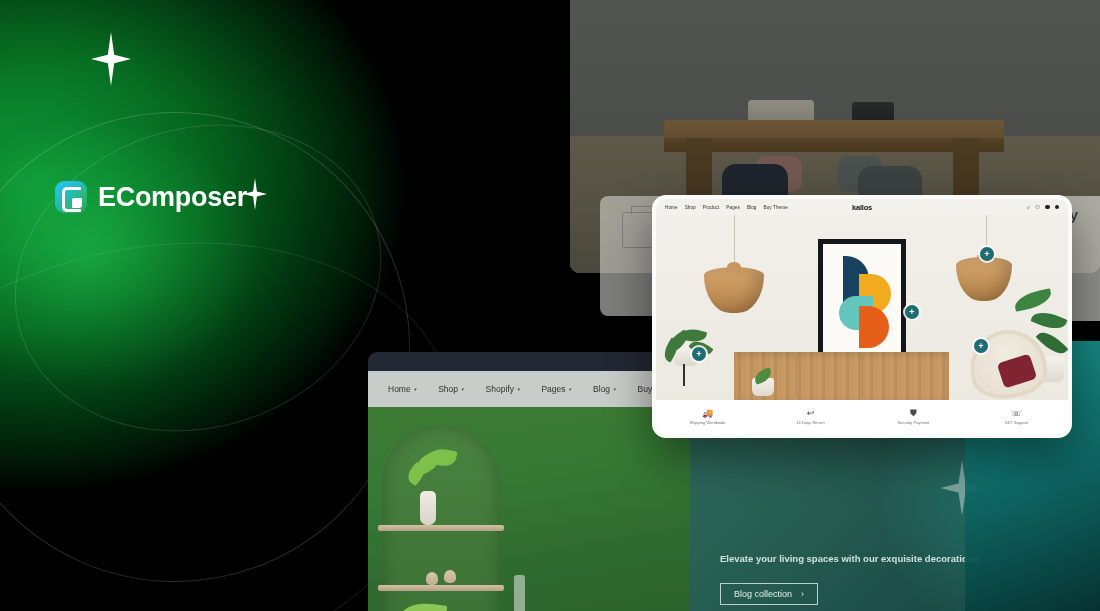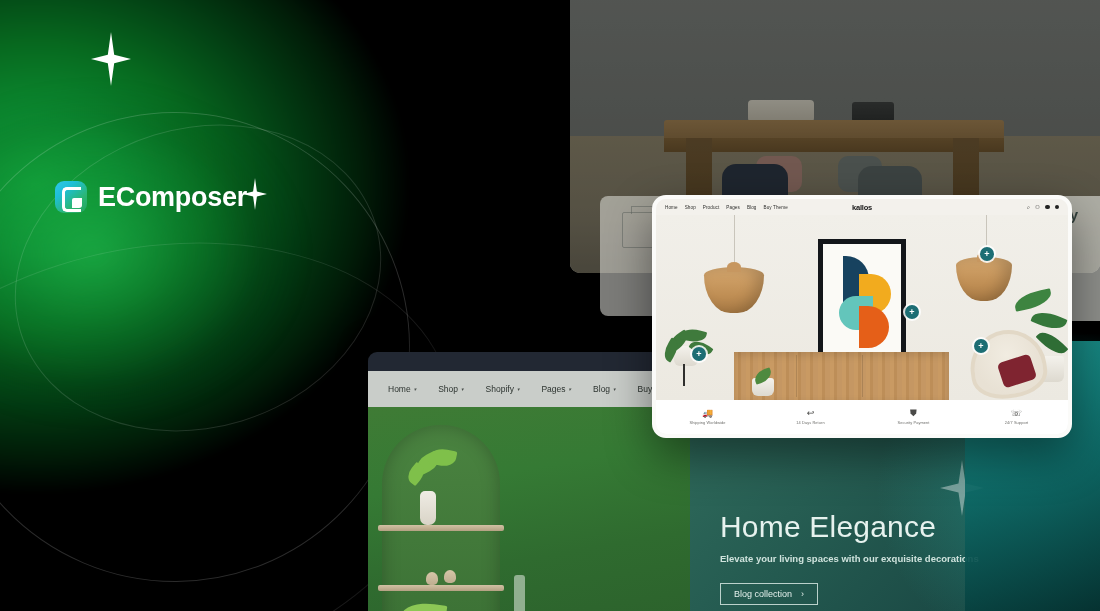--- a/index.html
+++ b/index.html
@@ -335,21 +335,20 @@
         <span style="left:4px;  top:22px; width:46px; height:24px; transform:rotate(-18deg);"></span>
         <span style="left:28px; top:10px; width:44px; height:22px; transform:rotate(8deg);"></span>
 
       </div>
       <div class="tealpanel"></div>
     </div>
   </div>
 
   <div class="mk-bottom">
     <div class="glow"></div>
-    <div class="he-title">Home Elegance</div>
     <div class="he-sub">Elevate your living spaces with our exquisite decorations</div>
     <div class="he-btn">
       <span>Blog collection</span>
       <span>›</span>
     </div>
   </div>
 
   <div class="spark spark-3">
       <i></i>
     </div>

